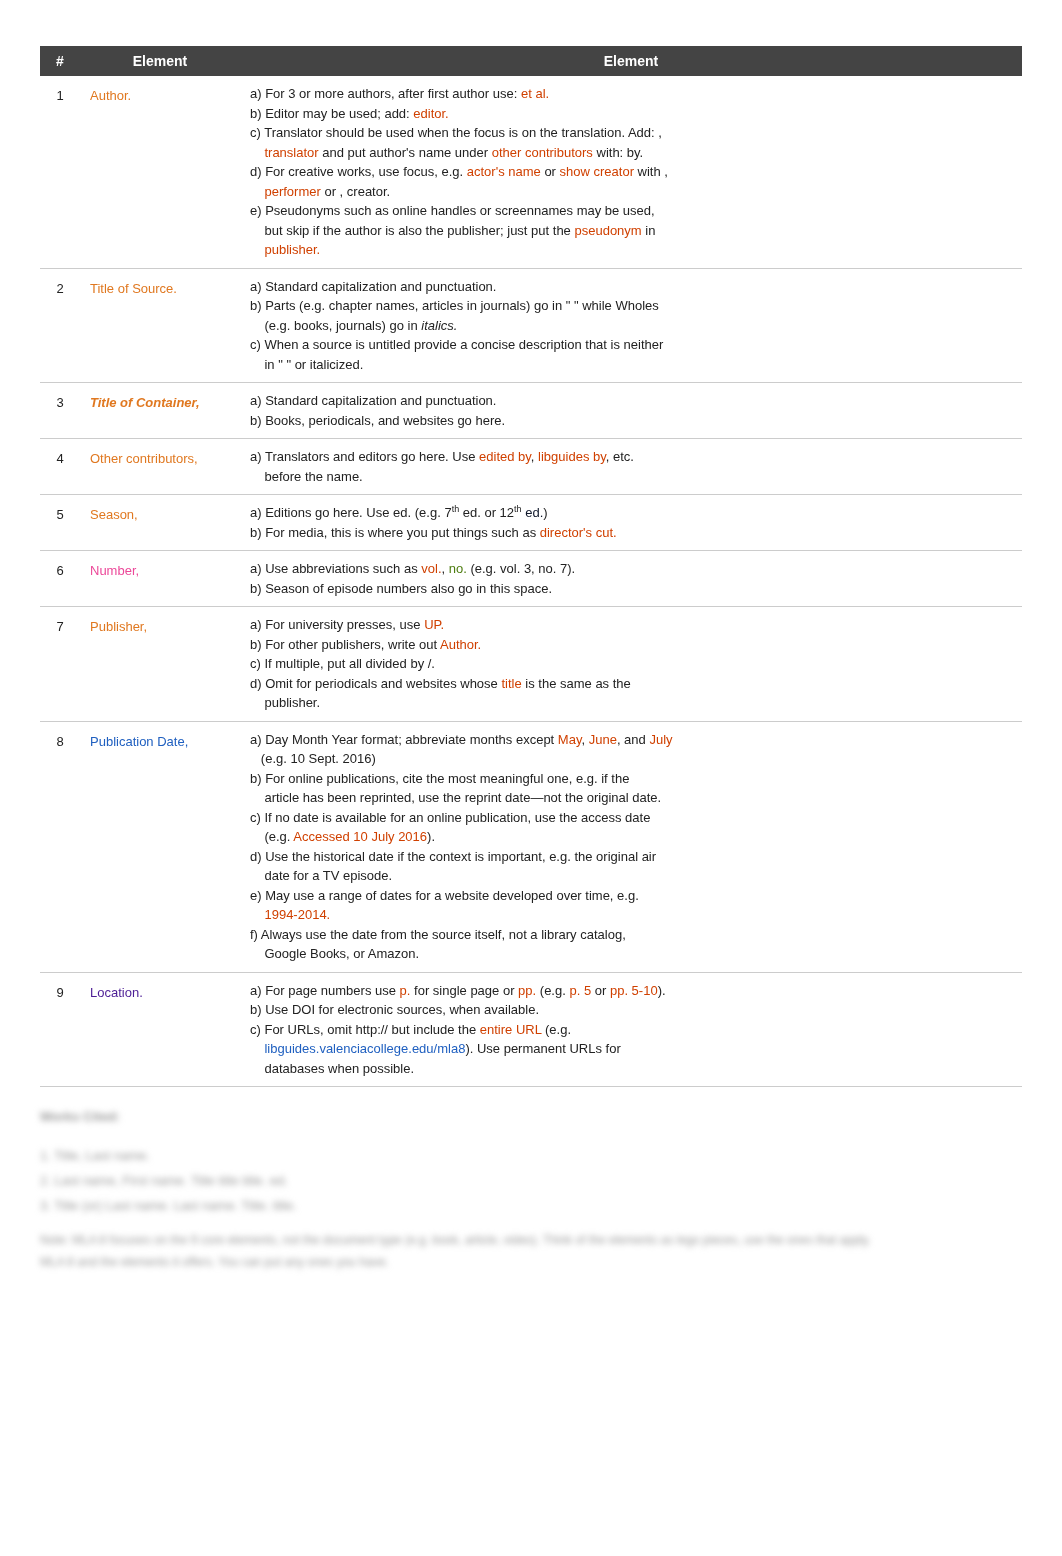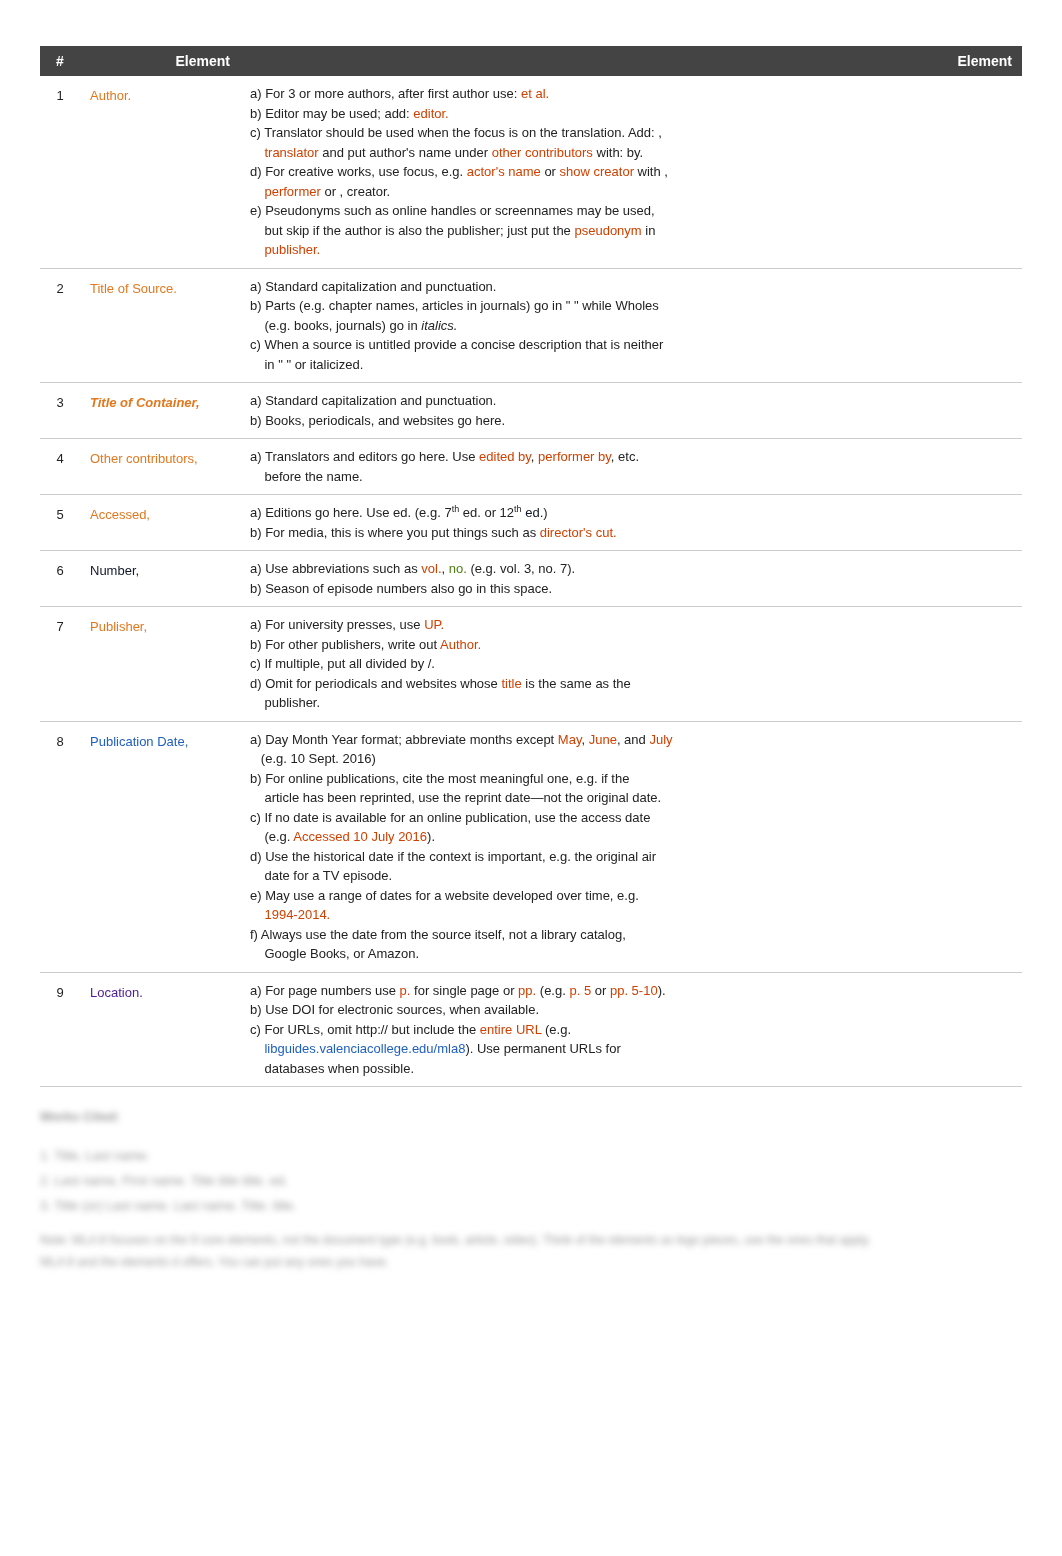--- a/index.html
+++ b/index.html
@@ -23,21 +23,21 @@
       width: 100%;
       border-collapse: collapse;
       margin-bottom: 20px;
     }
     table thead tr {
       background: #444;
       color: #fff;
     }
     table thead th {
       padding: 7px 10px;
-      text-align: right;
+      text-align: center;
       font-weight: bold;
       font-size: 14px;
     }
     table thead th.num-col {
       width: 40px;
       text-align: center;
     }
     table thead th.elem-col {
       width: 160px;
     }
@@ -113,30 +113,30 @@
         <td class="details">a) Standard capitalization and punctuation.<br>b) Parts (e.g. chapter names, articles in journals) go in " " while Wholes<br>&nbsp;&nbsp;&nbsp;&nbsp;(e.g. books, journals) go in <em>italics.</em><br>c) When a source is untitled provide a concise description that is neither<br>&nbsp;&nbsp;&nbsp;&nbsp;in " " or italicized.</td>
       </tr>
       <tr>
         <td class="num">3</td>
         <td class="elem"><em style="color:#e07820;font-weight:bold">Title of Container,</em></td>
         <td class="details">a) Standard capitalization and punctuation.<br>b) Books, periodicals, and websites go here.</td>
       </tr>
       <tr>
         <td class="num">4</td>
         <td class="elem"><span style="color:#e07820">Other contributors,</span></td>
-        <td class="details">a) Translators and editors go here. Use <span style="color:#d04000">edited by</span>, <span style="color:#d04000">performer by</span>, etc.<br>&nbsp;&nbsp;&nbsp;&nbsp;before the name.</td>
+        <td class="details">a) Translators and editors go here. Use <span style="color:#d04000">edited by</span>, <span style="color:#d04000">libguides by</span>, etc.<br>&nbsp;&nbsp;&nbsp;&nbsp;before the name.</td>
       </tr>
       <tr>
         <td class="num">5</td>
-        <td class="elem"><span style="color:#e07820">Accessed,</span></td>
+        <td class="elem"><span style="color:#e07820">Season,</span></td>
         <td class="details">a) Editions go here. Use ed. (e.g. 7<sup style="font-size:9px">th</sup> ed. or 12<sup style="font-size:9px">th</sup> <span style="color:#0f172a">ed.</span>)<br>b) For media, this is where you put things such as <span style="color:#d04000">director's cut.</span></td>
       </tr>
       <tr>
         <td class="num">6</td>
-        <td class="elem"><span style="color:#0f172a">Number,</span></td>
+        <td class="elem"><span style="color:#ec4899">Number,</span></td>
         <td class="details">a) Use abbreviations such as <span style="color:#d04000">vol.</span>, <span style="color:#4d7c0f">no.</span> (e.g. vol. 3, no. 7).<br>b) Season of episode numbers also go in this space.</td>
       </tr>
       <tr>
         <td class="num">7</td>
         <td class="elem"><span style="color:#e07820">Publisher,</span></td>
         <td class="details">a) For university presses, use <span style="color:#d04000">UP.</span><br>b) For other publishers, write out <span style="color:#d04000">Author.</span><br>c) If multiple, put all divided by /.<br>d) Omit for periodicals and websites whose <span style="color:#d04000">title</span> is the same as the<br>&nbsp;&nbsp;&nbsp;&nbsp;publisher.</td>
       </tr>
       <tr>
         <td class="num">8</td>
         <td class="elem"><span style="color:#2060c0">Publication Date,</span></td>

